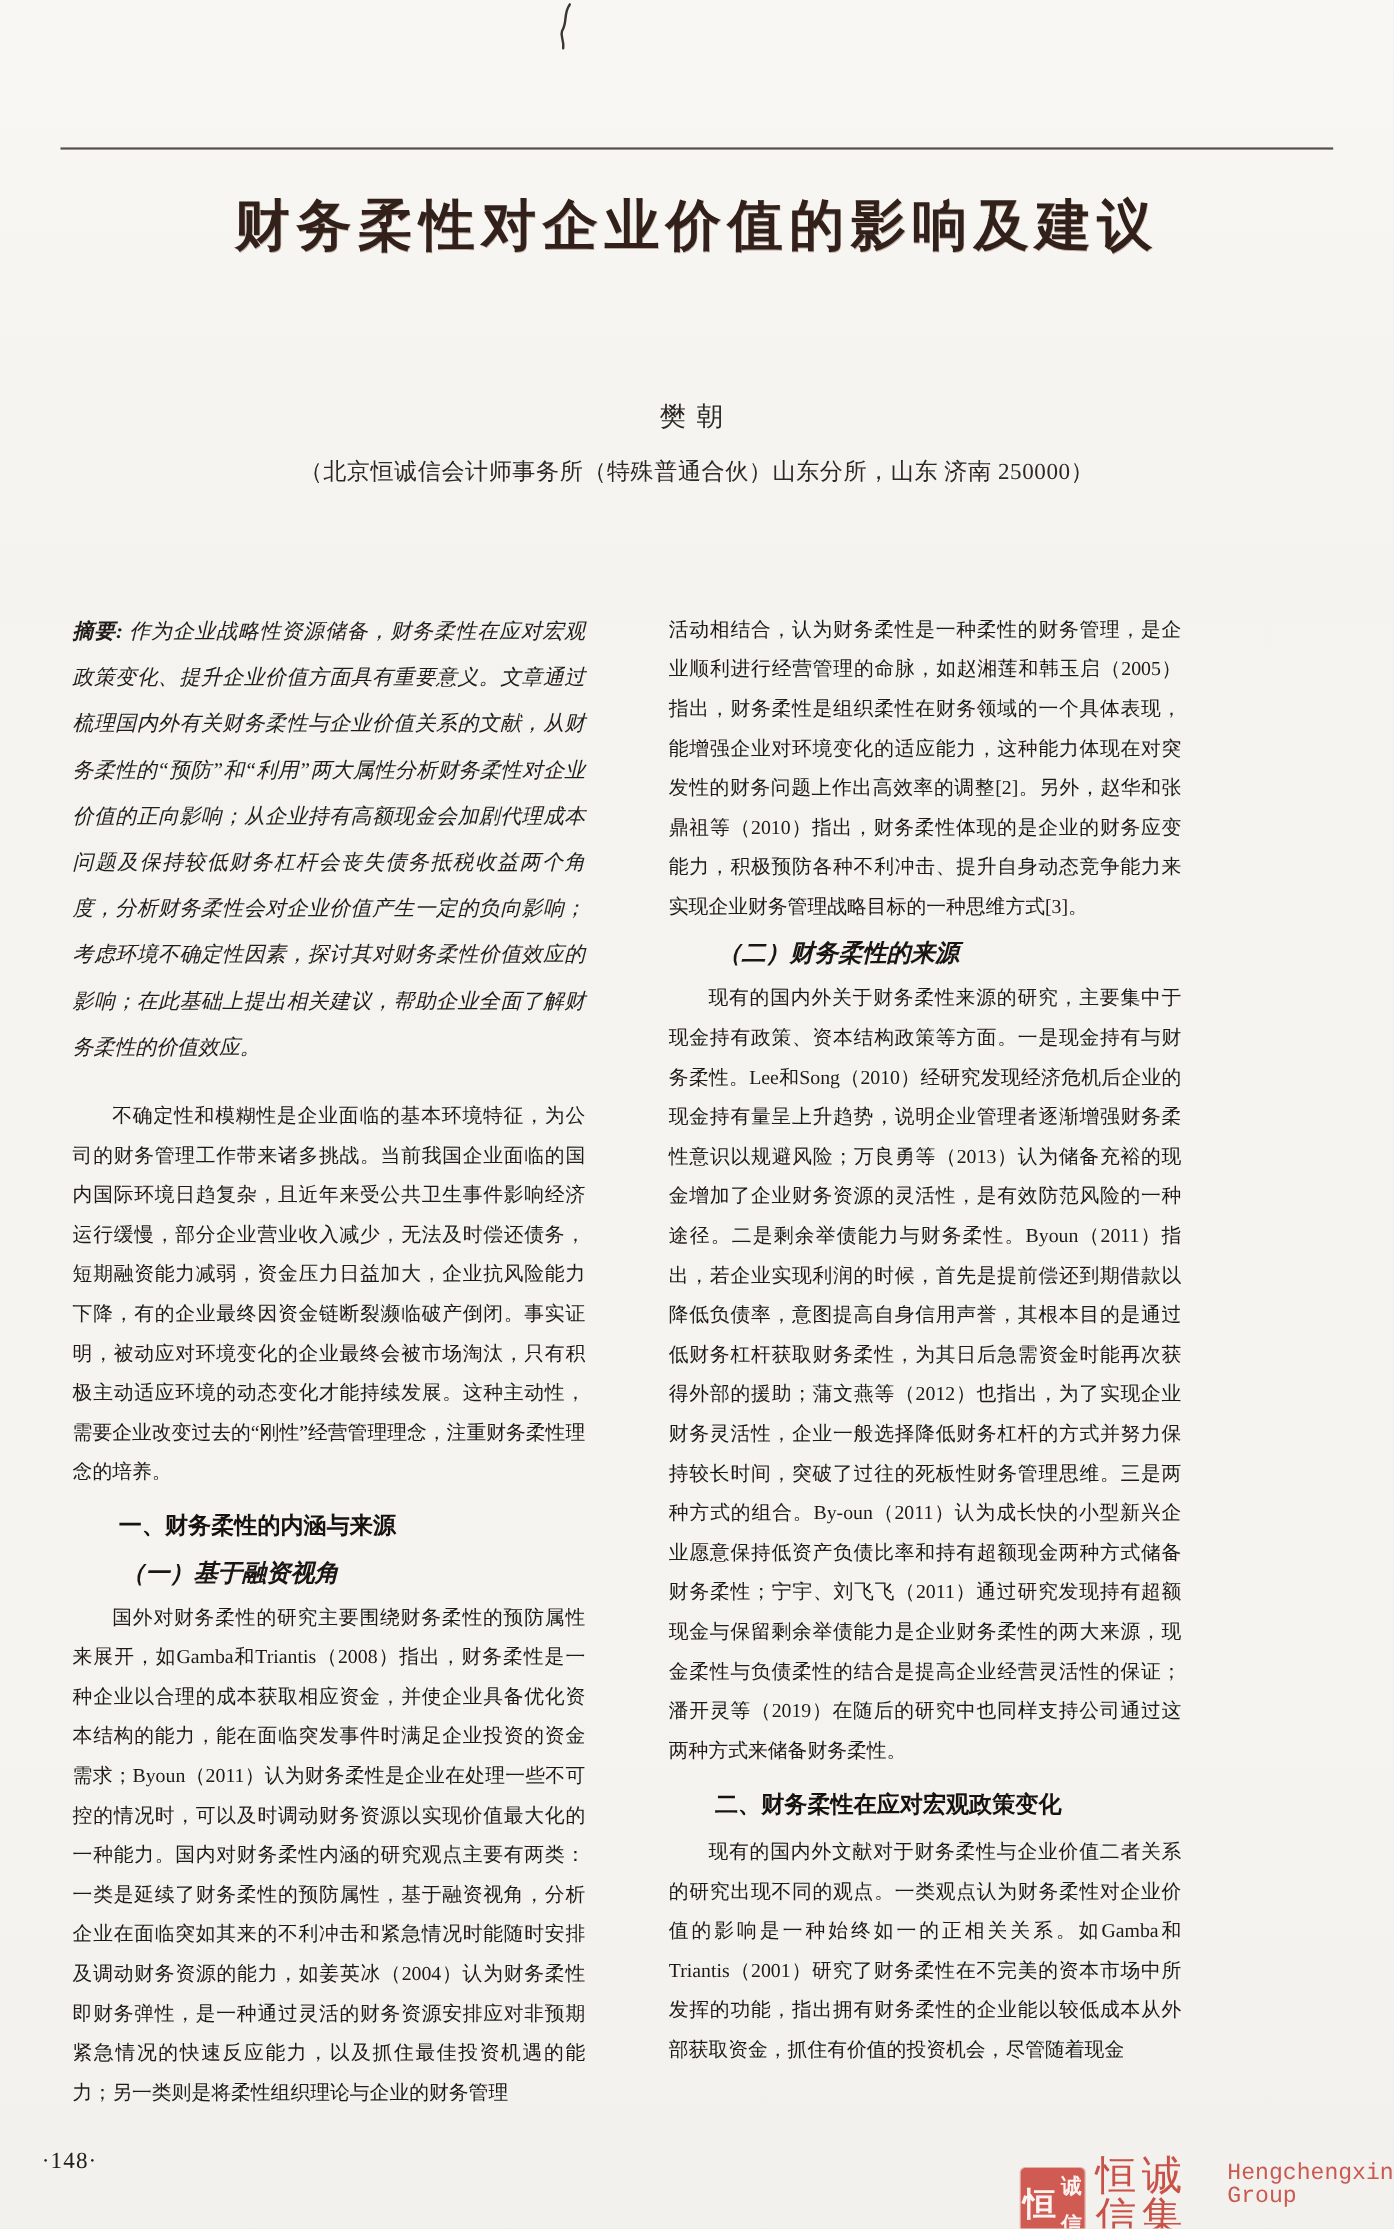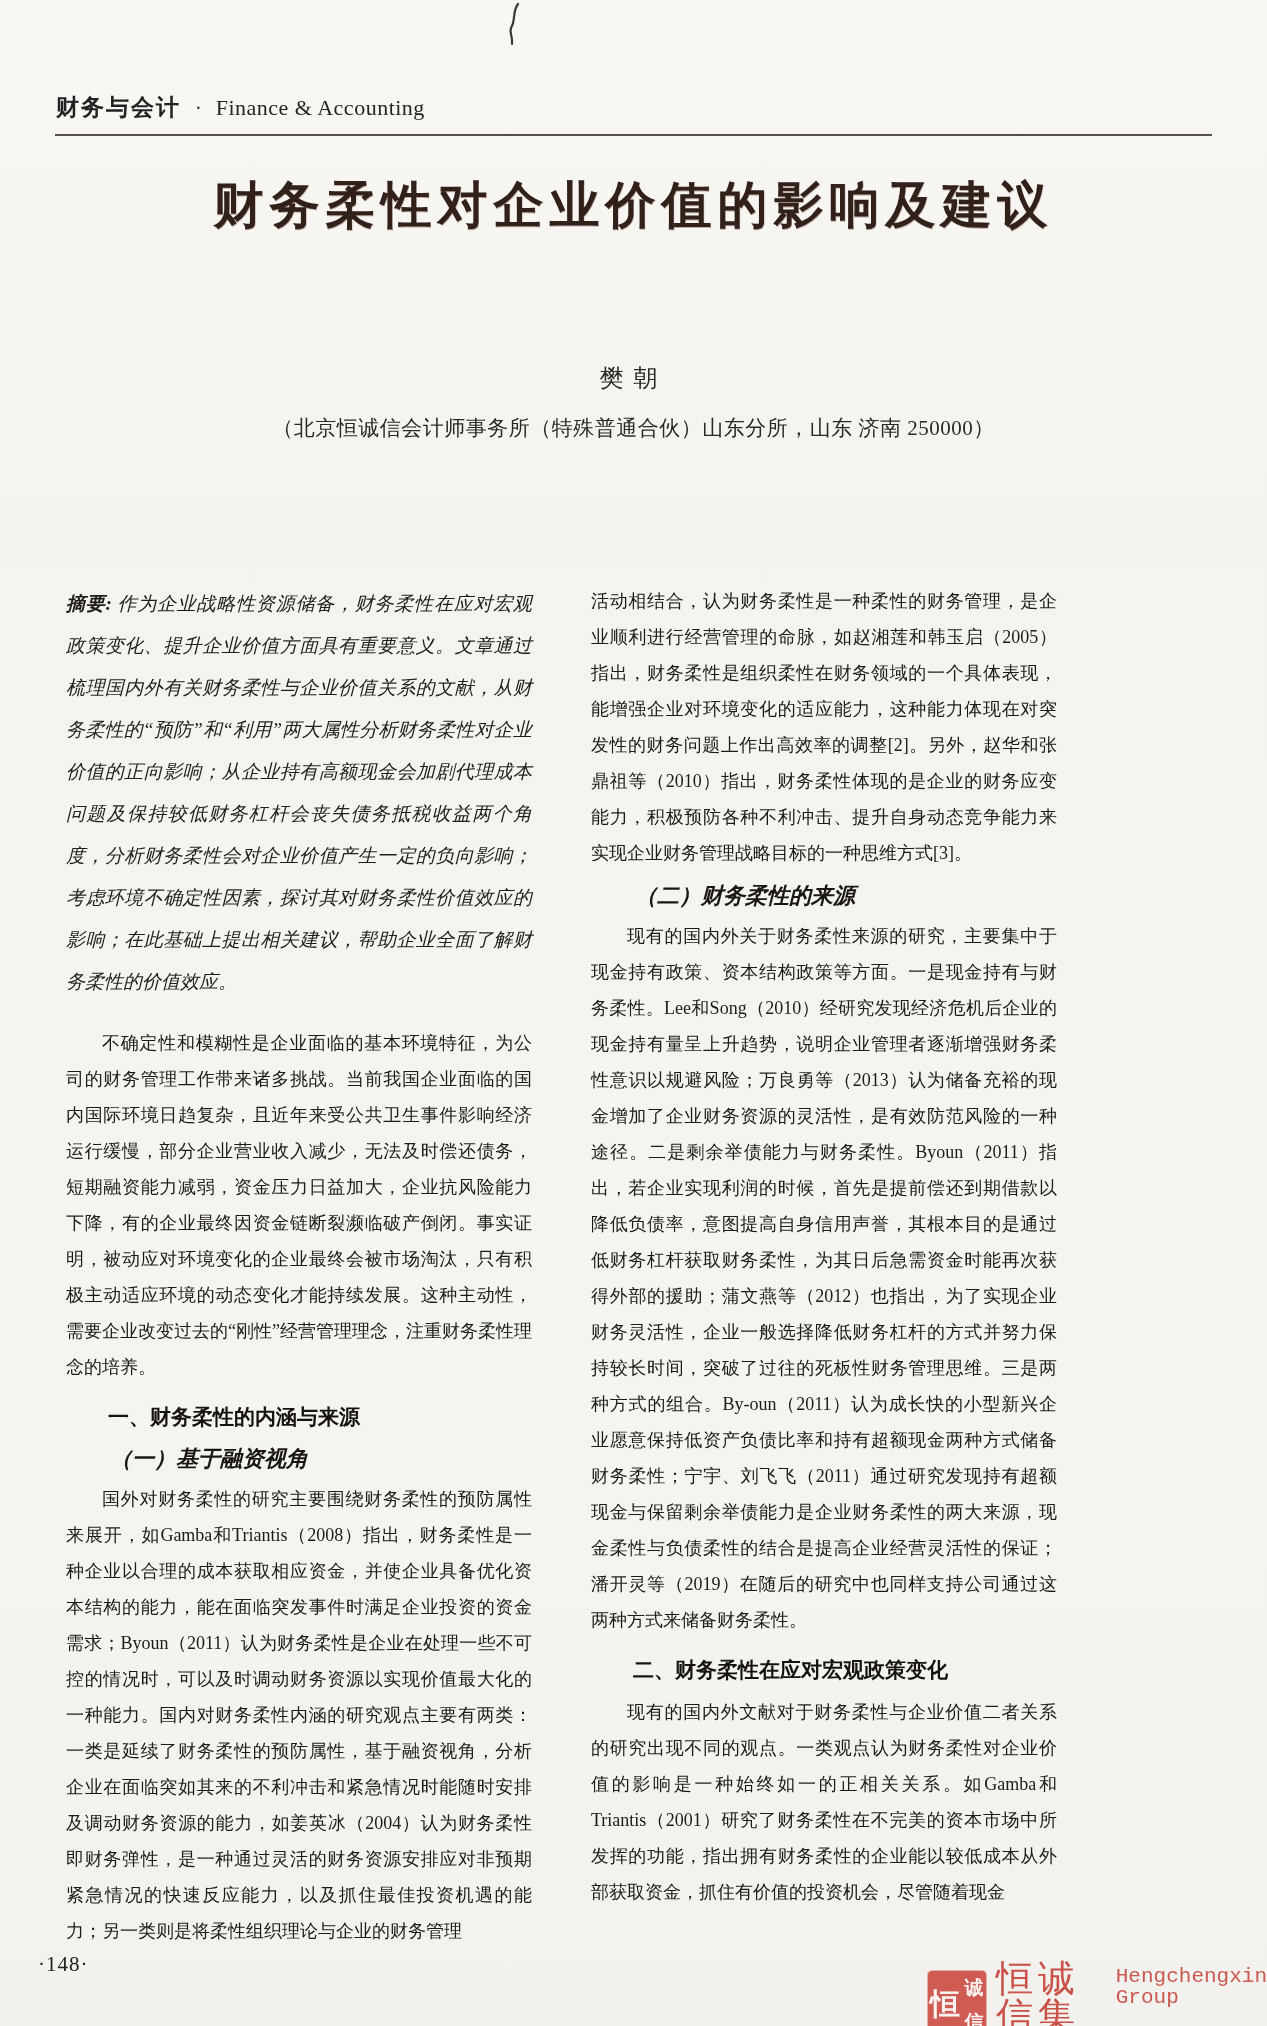--- a/index.html
+++ b/index.html
@@ -51,22 +51,22 @@
     position: absolute; left: 0; top: 362px; width: 100%;
     text-align: center; font-size: 24px; letter-spacing: 10px; color: #2a2724;
   }
   .article-affiliation {
     position: absolute; left: 0; top: 414px; width: 100%;
     text-align: center; font-size: 21px; color: #2b2825; letter-spacing: 0.5px;
   }
 
   
   .columns {
-    position: absolute; left: 66px; top: 583px;
-    display: flex; gap: 59px;
+    position: absolute; left: 66px; top: 554px;
+    display: flex; gap: 76px;
   }
   .col { width: 466px; }
   .col p { margin: 0; text-align: justify; }
 
   .abstract-text, .keywords-line {
     font-size: 19px; line-height: 42px; color: #201d1a;
     font-style: italic;
   }
   .abstract-label, .keywords-label { font-weight: bold; font-style: italic; }
   .keywords-line { margin-top: 0; }
@@ -125,25 +125,20 @@
 </style>
 </head>
 <body>
 
 <div class="page">
 
   <svg class="pen-mark" viewBox="0 0 26 46">
     <path d="M16 2 C 10 10, 14 18, 9 26 C 7 31, 11 34, 10 42" fill="none" stroke="#3a3733" stroke-width="2.2" stroke-linecap="round"></path>
   </svg>
 
-  <div class="journal-header">
-    <span class="journal-cn">财务与会计</span>
-    <span class="journal-sep">·</span>
-    <span class="journal-en">Finance &amp; Accounting</span>
-  </div>
   <div class="header-rule"></div>
 
   <div class="article-title">财务柔性对企业价值的影响及建议</div>
   <div class="article-author">樊朝</div>
   <div class="article-affiliation">（北京恒诚信会计师事务所（特殊普通合伙）山东分所，山东 济南 250000）</div>
 
   <div class="columns">
 
     <div class="col">
       <p class="abstract-text"><span class="abstract-label">摘要:</span><span> 作为企业战略性资源储备，财务柔性在应对宏观政策变化、提升企业价值方面具有重要意义。文章通过梳理国内外有关财务柔性与企业价值关系的文献，从财务柔性的“预防”和“利用”两大属性分析财务柔性对企业价值的正向影响；从企业持有高额现金会加剧代理成本问题及保持较低财务杠杆会丧失债务抵税收益两个角度，分析财务柔性会对企业价值产生一定的负向影响；考虑环境不确定性因素，探讨其对财务柔性价值效应的影响；在此基础上提出相关建议，帮助企业全面了解财务柔性的价值效应。</span></p>

